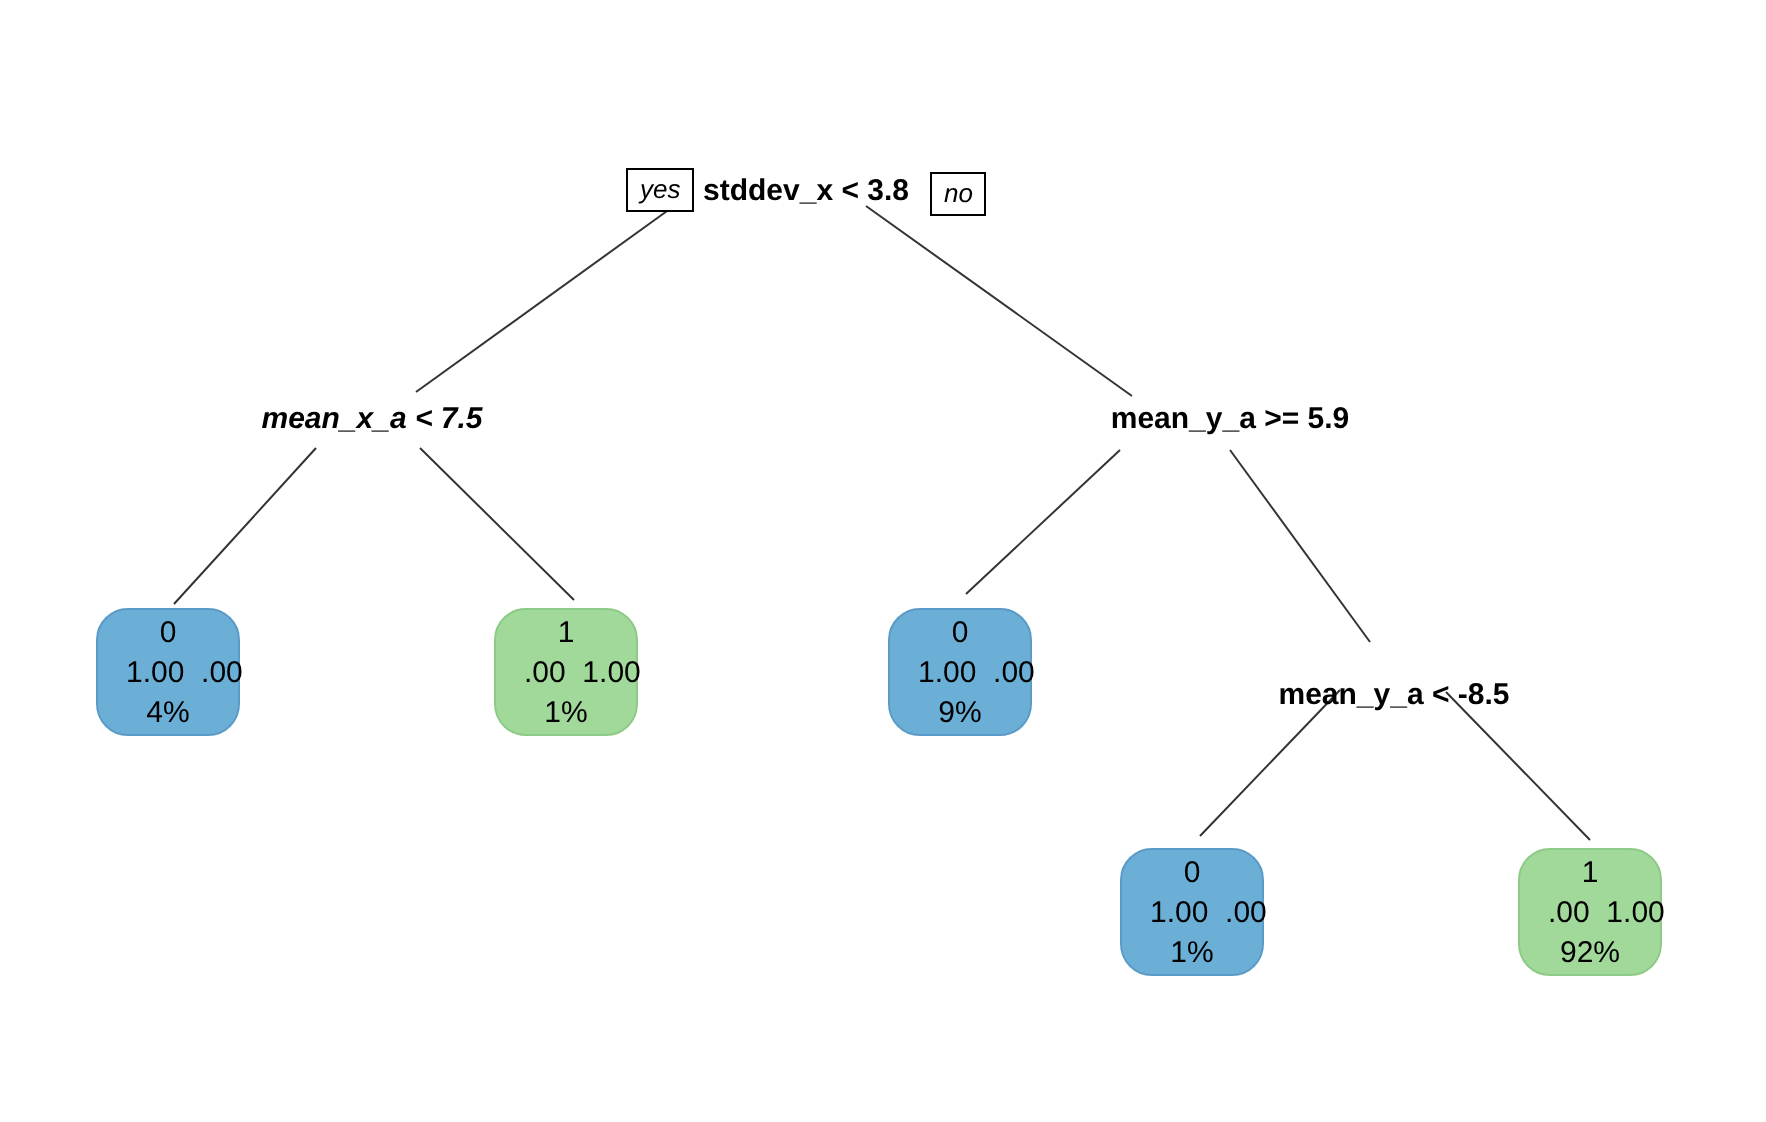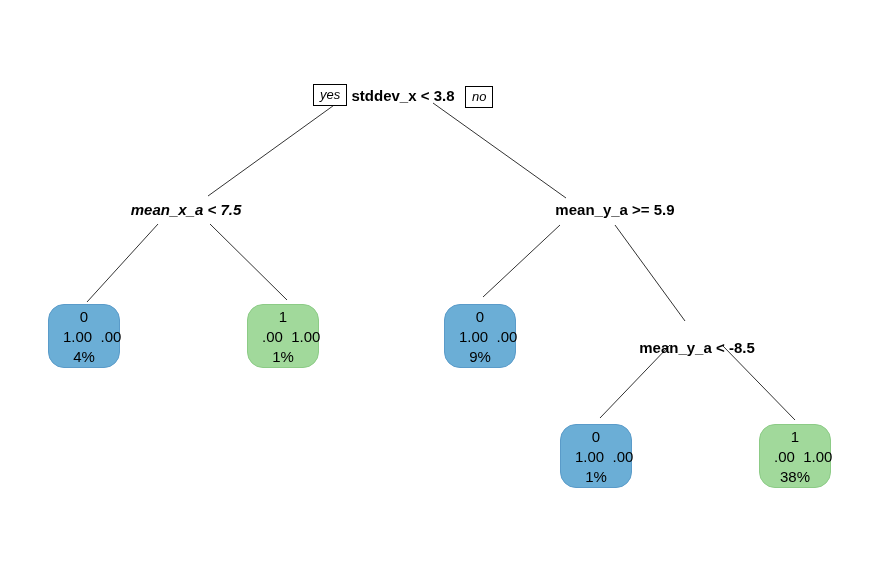--- a/index.html
+++ b/index.html
@@ -110,16 +110,16 @@
 
   <div class="leaf" style="left: 560px; top: 424px; background: rgb(107, 174, 214); border-color: rgb(90, 155, 201);">
     <div class="cls">0</div>
     <div class="probs">1.00  .00</div>
     <div class="pct">1%</div>
   </div>
 
   <div class="leaf" style="left: 759px; top: 424px; background: rgb(161, 217, 155); border-color: rgb(140, 203, 134);">
     <div class="cls">1</div>
     <div class="probs">.00  1.00</div>
-    <div class="pct">38%</div>
+    <div class="pct">92%</div>
   </div>
 
 </div>
 
 </body></html>

